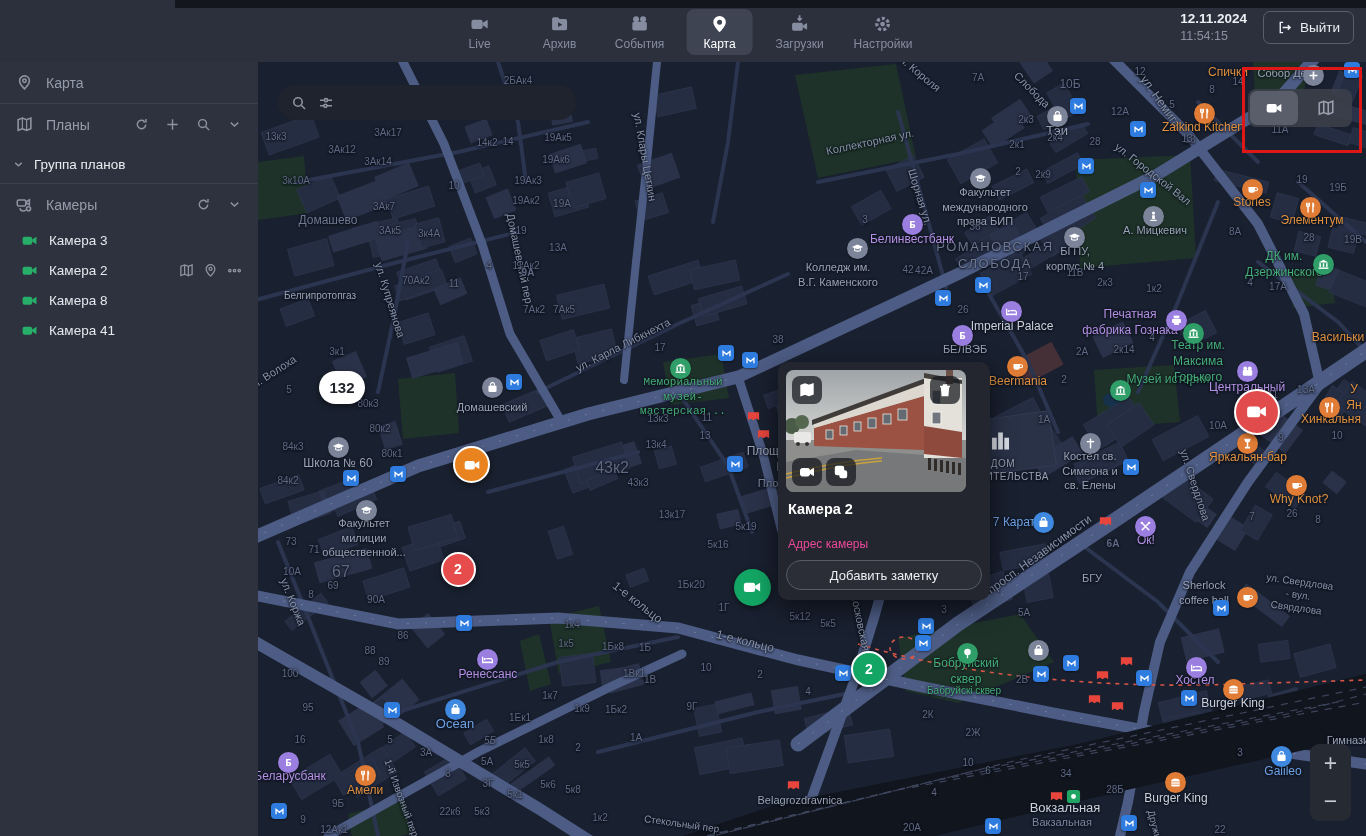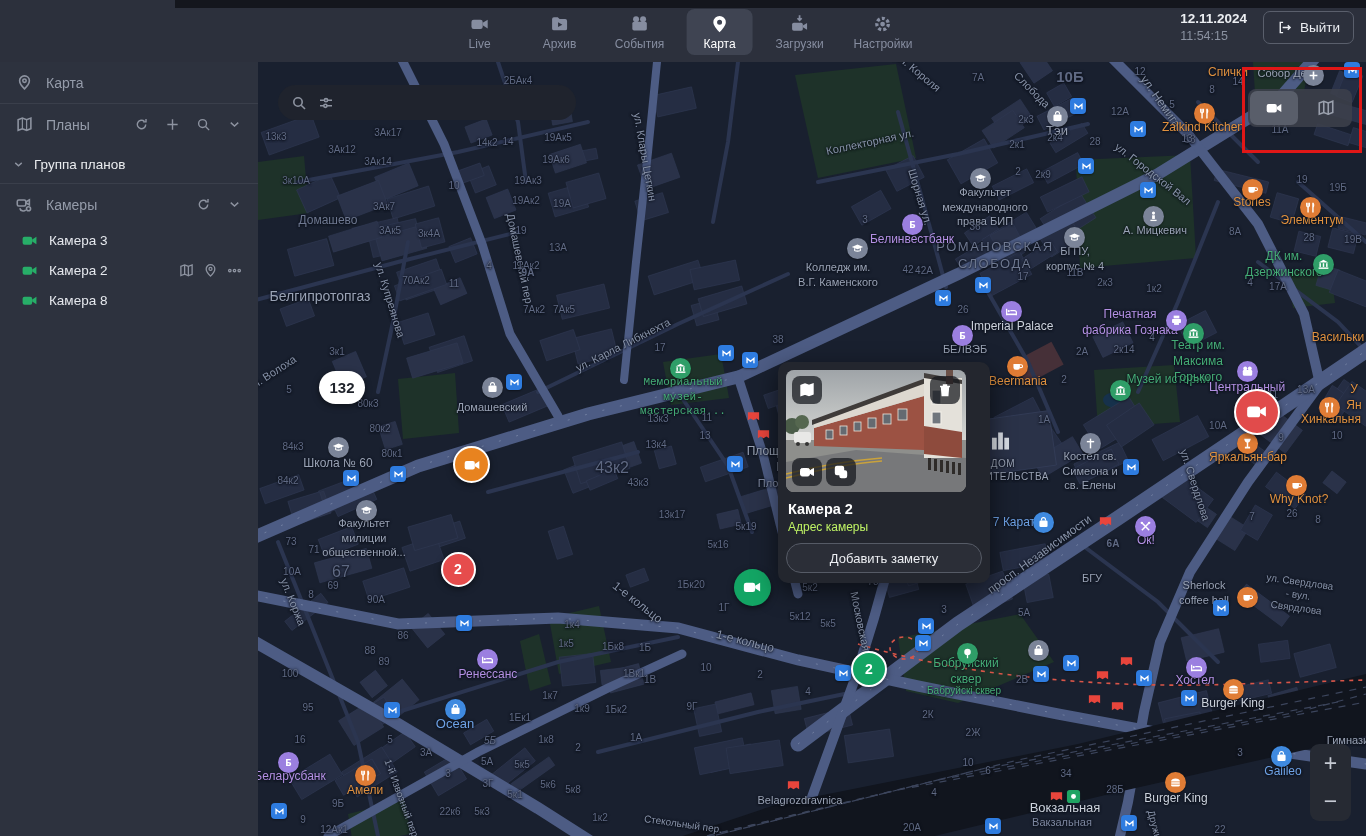--- a/index.html
+++ b/index.html
@@ -72,21 +72,21 @@
           display:flex;flex-direction:column;z-index:8;pointer-events:auto}
   .zoomctl div{flex:1;display:flex;align-items:center;justify-content:center;color:#c6cbd4;font-size:23px;cursor:pointer;line-height:1}
   
   .map-popup{position:absolute;left:520px;top:300px;width:196px;background:#23262e;border-radius:10px;
           padding:8px 8px 10px;z-index:10;box-shadow:0 8px 24px rgba(0,0,0,.55);pointer-events:auto}
   .thumb{position:relative;width:180px;height:122px;border-radius:8px;overflow:hidden;background:#555}
   .thumb-btn{position:absolute;width:30px;height:28px;background:rgba(20,22,28,.72);border-radius:8px;
           display:flex;align-items:center;justify-content:center;cursor:pointer}
   .thumb-btn svg{width:16px;height:16px;fill:#fff;stroke:#fff}
   .pp-title{margin:9px 2px 0;font-size:14.5px;font-weight:700;color:#fff}
-  .pp-addr{margin:3px 2px 0;font-size:12px;color:#bef264}
+  .pp-addr{margin:20px 2px 0;font-size:12px;color:#ec4899}
   .pp-btn{margin-top:9px;width:100%;height:30px;border-radius:15px;border:1px solid #565b66;background:#2b2e37;
           color:#eceef2;font-size:13px;font-family:inherit;cursor:pointer}
 </style>
 </head>
 <body>
 
 <div class="topbar">
   <div class="tabs" id="tabs">
       <div class="tab">
         <svg viewBox="0 0 16 16">
@@ -233,20 +233,27 @@
             <circle cx="13" cy="8" r="1.3"></circle>
           </svg>
         </span>
       </div>
       <div class="cam-row">
         <svg class="camglyph" viewBox="0 0 16 16">
           <rect x="1.5" y="4.5" width="9" height="7.5" rx="1.8"></rect>
           <path d="M10.5 7l4-2.5v7l-4-2.5z"></path>
         </svg>
         <span>Камера 8</span>
+      </div>
+      <div class="cam-row">
+        <svg class="camglyph" viewBox="0 0 16 16">
+          <rect x="1.5" y="4.5" width="9" height="7.5" rx="1.8"></rect>
+          <path d="M10.5 7l4-2.5v7l-4-2.5z"></path>
+        </svg>
+        <span>Камера 41</span>
       </div>
     </div>
 </div>
 
 <div id="map">
   <svg id="basesvg" width="1108" height="774" viewBox="0 0 1108 774">
       <rect x="0" y="0" width="1108" height="774" fill="#19202f"></rect>
       <path d="M537,13 L638,2 L658,96 L560,116 Z" fill="#1e3229"></path>
       <path d="M818,98 L932,93 L938,196 L822,206 Z" fill="#1e3229"></path>
       <path d="M836,308 L916,303 L922,360 L840,366 Z" fill="#1e3229"></path>
@@ -489,21 +496,21 @@
       <div class="mlab" style="left: 379px; top: 541px; color: rgb(135, 146, 168); font-size: 12px; transform: translate(-50%, -50%) rotate(38deg);">1-е кольцо</div>
       <div class="mlab" style="left: 487px; top: 580px; color: rgb(135, 146, 168); font-size: 12px; transform: translate(-50%, -50%) rotate(14deg);">1-е кольцо</div>
       <div class="mlab" style="left: 14px; top: 311px; color: rgb(135, 146, 168); font-size: 11px; transform: translate(-50%, -50%) rotate(-33deg);">ул. Волоха</div>
       <div class="mlab" style="left: 35px; top: 540px; color: rgb(135, 146, 168); font-size: 11px; transform: translate(-50%, -50%) rotate(68deg);">ул. Коржа</div>
       <div class="mlab" style="left: 132px; top: 238px; color: rgb(135, 146, 168); font-size: 11px; transform: translate(-50%, -50%) rotate(73deg);">ул. Купреянова</div>
       <div class="mlab" style="left: 145px; top: 740px; color: rgb(135, 146, 168); font-size: 10px; transform: translate(-50%, -50%) rotate(70deg);">1-й Извозный пер...</div>
       <div class="mlab" style="left: 425px; top: 762px; color: rgb(135, 146, 168); font-size: 10px; transform: translate(-50%, -50%) rotate(8deg);">Стекольный пер.</div>
       <div class="mlab" style="left: 898px; top: 768px; color: rgb(135, 146, 168); font-size: 10px; transform: translate(-50%, -50%) rotate(75deg);">Дружная</div>
       <div class="mlab" style="left: 1093px; top: 678px; color: rgb(154, 163, 181); font-size: 11px; transform: translate(-50%, -50%) rotate(0deg);">Гимназия</div>
       <div class="mlab" style="left: 70px; top: 159px; color: rgb(110, 120, 144); font-size: 12px; transform: translate(-50%, -50%) rotate(0deg);">Домашево</div>
-      <div class="mlab" style="left: 62px; top: 234px; color: rgb(154, 163, 181); font-size: 14px; transform: translate(-50%, -50%) rotate(0deg);">Белгипротопгаз</div>
+      <div class="mlab" style="left: 62px; top: 234px; color: rgb(154, 163, 181); font-size: 10px; transform: translate(-50%, -50%) rotate(0deg);">Белгипротопгаз</div>
       <div class="mlab" style="left: 80px; top: 402px; color: rgb(154, 163, 181); font-size: 12px; transform: translate(-50%, -50%) rotate(0deg);">Школа № 60</div>
       <div class="mlab" style="left: 106px; top: 476px; color: rgb(154, 163, 181); font-size: 11px; transform: translate(-50%, -50%) rotate(0deg);">Факультет
 милиции
 общественной...</div>
       <div class="mlab" style="left: 234px; top: 345px; color: rgb(154, 163, 181); font-size: 11px; transform: translate(-50%, -50%) rotate(0deg);">Домашевский</div>
       <div class="mlab" style="left: 799px; top: 69px; color: rgb(154, 163, 181); font-size: 13px; transform: translate(-50%, -50%) rotate(0deg);">Тэи</div>
       <div class="mlab" style="left: 727px; top: 145px; color: rgb(154, 163, 181); font-size: 11px; transform: translate(-50%, -50%) rotate(0deg);">Факультет
 международного
 права БИП</div>
       <div class="mlab" style="left: 580px; top: 213px; color: rgb(154, 163, 181); font-size: 11px; transform: translate(-50%, -50%) rotate(0deg);">Колледж им.
@@ -674,21 +681,21 @@
       <div class="mlab" style="left: 80px; top: 742px; color: rgb(95, 105, 131); font-size: 10px; transform: translate(-50%, -50%) rotate(0deg);">9Б</div>
       <div class="mlab" style="left: 45px; top: 758px; color: rgb(95, 105, 131); font-size: 10px; transform: translate(-50%, -50%) rotate(0deg);">9</div>
       <div class="mlab" style="left: 76px; top: 768px; color: rgb(95, 105, 131); font-size: 10px; transform: translate(-50%, -50%) rotate(0deg);">12Ак1</div>
       <div class="mlab" style="left: 342px; top: 756px; color: rgb(95, 105, 131); font-size: 10px; transform: translate(-50%, -50%) rotate(0deg);">1к2</div>
       <div class="mlab" style="left: 768px; top: 58px; color: rgb(95, 105, 131); font-size: 10px; transform: translate(-50%, -50%) rotate(0deg);">2к3</div>
       <div class="mlab" style="left: 797px; top: 76px; color: rgb(95, 105, 131); font-size: 10px; transform: translate(-50%, -50%) rotate(0deg);">2к4</div>
       <div class="mlab" style="left: 759px; top: 83px; color: rgb(95, 105, 131); font-size: 10px; transform: translate(-50%, -50%) rotate(0deg);">2к1</div>
       <div class="mlab" style="left: 785px; top: 113px; color: rgb(95, 105, 131); font-size: 10px; transform: translate(-50%, -50%) rotate(0deg);">2к9</div>
       <div class="mlab" style="left: 837px; top: 80px; color: rgb(95, 105, 131); font-size: 10px; transform: translate(-50%, -50%) rotate(0deg);">28</div>
       <div class="mlab" style="left: 862px; top: 50px; color: rgb(95, 105, 131); font-size: 10px; transform: translate(-50%, -50%) rotate(0deg);">12А</div>
-      <div class="mlab" style="left: 812px; top: 15px; color: rgb(95, 105, 131); font-size: 15px; transform: translate(-50%, -50%) rotate(0deg); font-weight: bold;">10Б</div>
+      <div class="mlab" style="left: 812px; top: 23px; color: rgb(95, 105, 131); font-size: 12px; transform: translate(-50%, -50%) rotate(0deg);">10Б</div>
       <div class="mlab" style="left: 932px; top: 78px; color: rgb(95, 105, 131); font-size: 10px; transform: translate(-50%, -50%) rotate(0deg);">13</div>
       <div class="mlab" style="left: 914px; top: 43px; color: rgb(95, 105, 131); font-size: 10px; transform: translate(-50%, -50%) rotate(0deg);">5</div>
       <div class="mlab" style="left: 954px; top: 28px; color: rgb(95, 105, 131); font-size: 10px; transform: translate(-50%, -50%) rotate(0deg);">8</div>
       <div class="mlab" style="left: 882px; top: 10px; color: rgb(95, 105, 131); font-size: 10px; transform: translate(-50%, -50%) rotate(0deg);">12</div>
       <div class="mlab" style="left: 720px; top: 16px; color: rgb(95, 105, 131); font-size: 10px; transform: translate(-50%, -50%) rotate(0deg);">7А</div>
       <div class="mlab" style="left: 760px; top: 110px; color: rgb(95, 105, 131); font-size: 10px; transform: translate(-50%, -50%) rotate(0deg);">2</div>
       <div class="mlab" style="left: 717px; top: 165px; color: rgb(95, 105, 131); font-size: 10px; transform: translate(-50%, -50%) rotate(0deg);">36</div>
       <div class="mlab" style="left: 607px; top: 158px; color: rgb(95, 105, 131); font-size: 10px; transform: translate(-50%, -50%) rotate(0deg);">3</div>
       <div class="mlab" style="left: 650px; top: 208px; color: rgb(95, 105, 131); font-size: 10px; transform: translate(-50%, -50%) rotate(0deg);">42</div>
       <div class="mlab" style="left: 666px; top: 209px; color: rgb(95, 105, 131); font-size: 10px; transform: translate(-50%, -50%) rotate(0deg);">42А</div>

